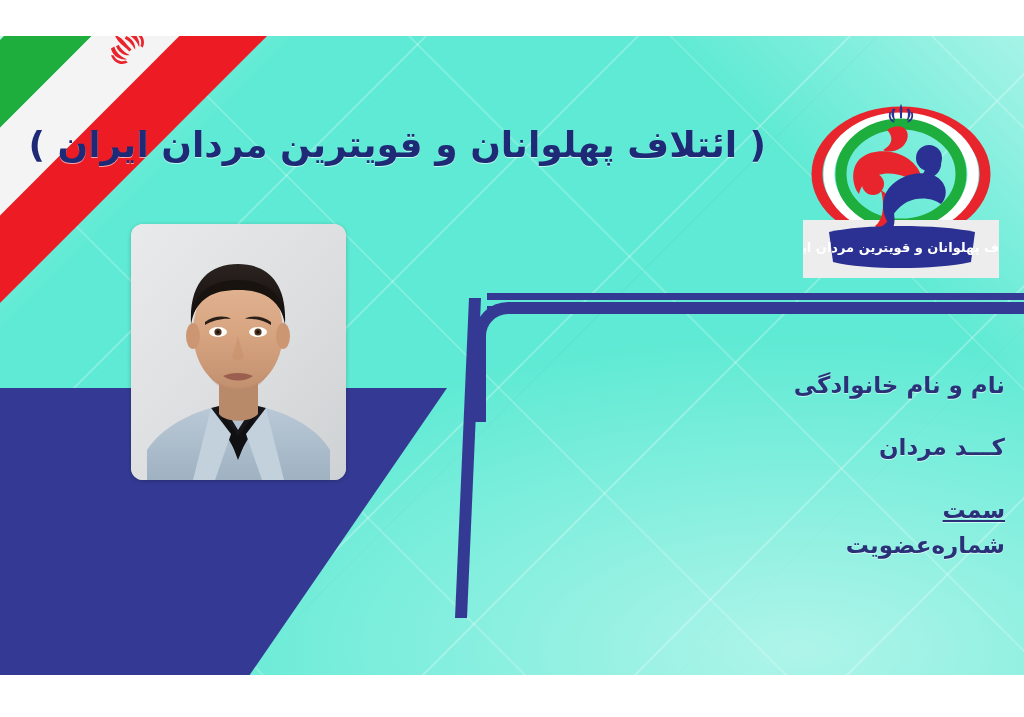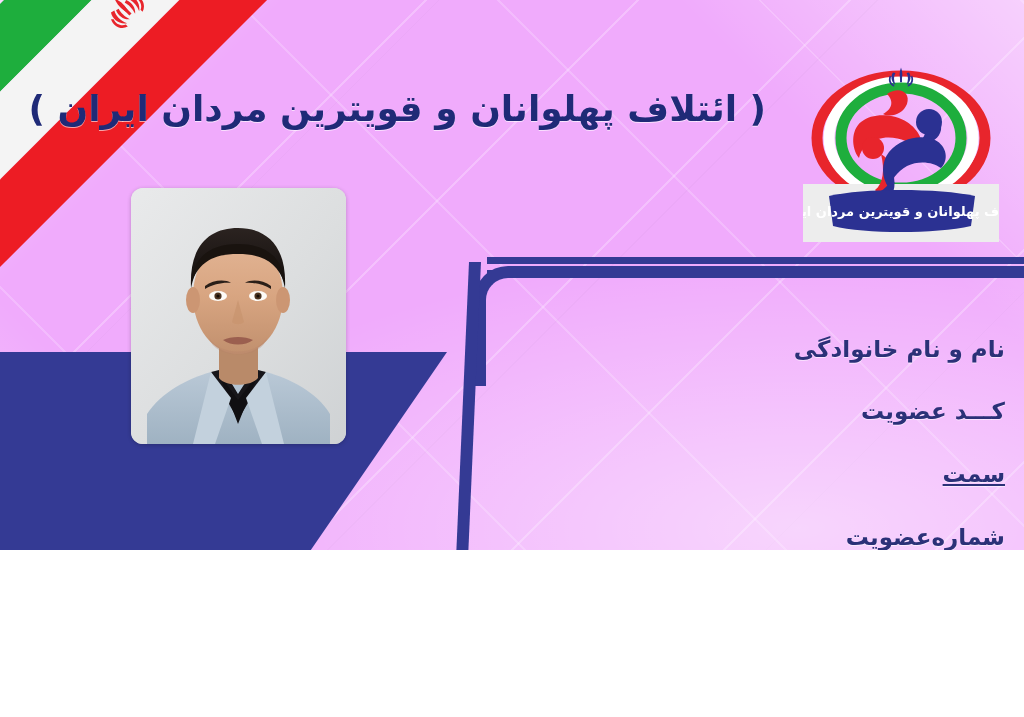--- a/index.html
+++ b/index.html
@@ -1,23 +1,24 @@
 <!DOCTYPE html>
 <html lang="fa" dir="rtl"><head>
 <meta charset="utf-8">
 <title>Membership Card</title>
 <style>
   html,body{margin:0;padding:0;background:#ffffff;}
   *{box-sizing:border-box;}
   #card{
     position:relative;
-    width:1024px;height:550px;
+    width:1024px;height:639px;
     overflow:hidden;
-    background:#f0abfc;
+    background:#5eead4;
     font-family:"DejaVu Sans","Liberation Sans",sans-serif;
+    margin-top:36px;
   }
   
   .tex{position:absolute;inset:0;pointer-events:none;}
   .tex.a{
     background:
       linear-gradient(135deg,rgba(255,255,255,.55) 0%,rgba(255,255,255,0) 18%),
       linear-gradient(225deg,rgba(255,255,255,.45) 0%,rgba(255,255,255,0) 22%),
       linear-gradient(45deg,rgba(255,255,255,.30) 0%,rgba(255,255,255,0) 16%);
   }
   .tex.b{
@@ -93,21 +94,21 @@
     text-shadow:0 1px 0 rgba(255,255,255,.55);
   }
 
   
   .row1 .label{right:19px;top:336px;}
 
   .row2 .label{right:19px;top:398px;}
 
   .row3 .label{right:19px;top:461px;text-decoration:underline;}
 
-  .row4 .label{right:19px;top:524px;}
+  .row4 .label{right:19px;top:496px;}
 </style>
 </head>
 <body>
 
 <div id="card">
 
   <div class="tex a"></div>
   <div class="tex b"></div>
   <div class="tex c"></div>
 
@@ -240,21 +241,21 @@
   <div class="slashline"></div>
 
   <div class="rows">
 
     <div class="row row1">
       <div class="label">نام و نام خانوادگی</div>
 
     </div>
 
     <div class="row row2">
-      <div class="label">کـــد عضویت</div>
+      <div class="label">کـــد مردان</div>
 
     </div>
 
     <div class="row row3">
       <div class="label">سمت</div>
 
     </div>
 
     <div class="row row4">
       <div class="label">شماره‌عضویت</div>

